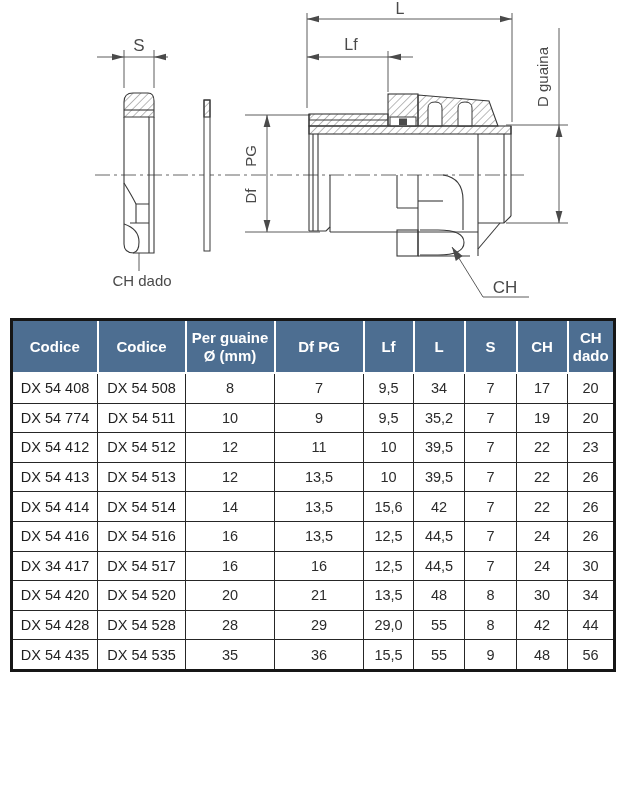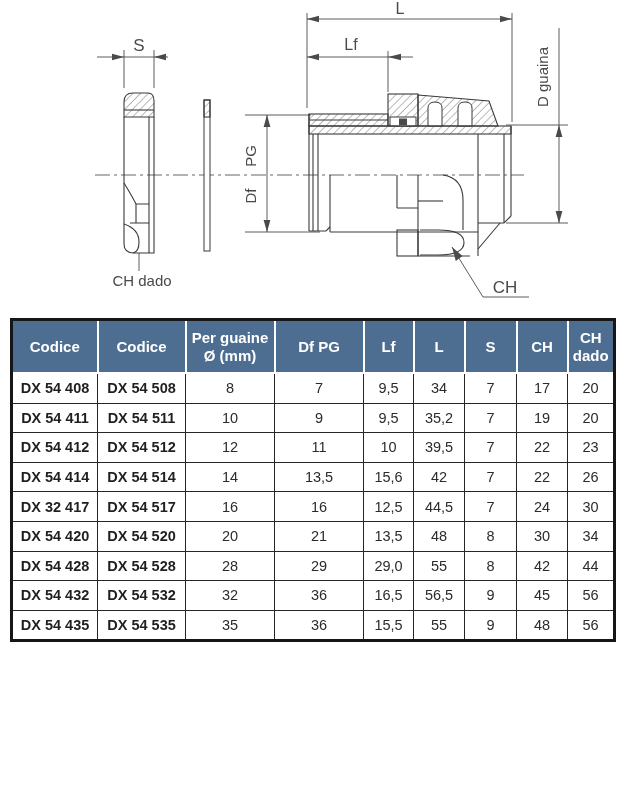--- a/index.html
+++ b/index.html
@@ -34,21 +34,21 @@
     border:2px solid #ffffff;
     font-size:15px;font-weight:bold;height:51px;
     text-align:center;vertical-align:middle;
     white-space:pre-line;line-height:1.15;padding:0;
   }
   td{
     border:1px solid var(--cell-border);
     font-size:14.5px;text-align:center;vertical-align:middle;
     height:28.6px;padding:0;color:var(--body-text);
   }
-  td.code{font-weight:bold;color:#1f1f1f;}
+  td.code{font-weight:normal;color:#1f1f1f;}
 </style>
 </head>
 <body>
 
 <svg class="drawing" width="623" height="318" viewBox="0 0 623 318" xmlns="http://www.w3.org/2000/svg">
   <defs>
     <pattern id="hatch" width="5.5" height="5.5" patternUnits="userSpaceOnUse" patternTransform="rotate(45)">
       <line x1="0" y1="0" x2="0" y2="5.5" stroke="#666666" stroke-width="0.9"></line>
     </pattern>
   </defs>
@@ -189,21 +189,21 @@
           <td class="code">DX 54 508</td>
           <td>8</td>
           <td>7</td>
           <td>9,5</td>
           <td>34</td>
           <td>7</td>
           <td>17</td>
           <td>20</td>
         </tr>
         <tr>
-          <td class="code">DX 54 411</td>
+          <td class="code">DX 54 774</td>
           <td class="code">DX 54 511</td>
           <td>10</td>
           <td>9</td>
           <td>9,5</td>
           <td>35,2</td>
           <td>7</td>
           <td>19</td>
           <td>20</td>
         </tr>
         <tr>
@@ -211,32 +211,54 @@
           <td class="code">DX 54 512</td>
           <td>12</td>
           <td>11</td>
           <td>10</td>
           <td>39,5</td>
           <td>7</td>
           <td>22</td>
           <td>23</td>
         </tr>
         <tr>
+          <td class="code">DX 54 413</td>
+          <td class="code">DX 54 513</td>
+          <td>12</td>
+          <td>13,5</td>
+          <td>10</td>
+          <td>39,5</td>
+          <td>7</td>
+          <td>22</td>
+          <td>26</td>
+        </tr>
+        <tr>
           <td class="code">DX 54 414</td>
           <td class="code">DX 54 514</td>
           <td>14</td>
           <td>13,5</td>
           <td>15,6</td>
           <td>42</td>
           <td>7</td>
           <td>22</td>
           <td>26</td>
         </tr>
         <tr>
-          <td class="code">DX 32 417</td>
+          <td class="code">DX 54 416</td>
+          <td class="code">DX 54 516</td>
+          <td>16</td>
+          <td>13,5</td>
+          <td>12,5</td>
+          <td>44,5</td>
+          <td>7</td>
+          <td>24</td>
+          <td>26</td>
+        </tr>
+        <tr>
+          <td class="code">DX 34 417</td>
           <td class="code">DX 54 517</td>
           <td>16</td>
           <td>16</td>
           <td>12,5</td>
           <td>44,5</td>
           <td>7</td>
           <td>24</td>
           <td>30</td>
         </tr>
         <tr>
@@ -255,31 +277,20 @@
           <td class="code">DX 54 528</td>
           <td>28</td>
           <td>29</td>
           <td>29,0</td>
           <td>55</td>
           <td>8</td>
           <td>42</td>
           <td>44</td>
         </tr>
         <tr>
-          <td class="code">DX 54 432</td>
-          <td class="code">DX 54 532</td>
-          <td>32</td>
-          <td>36</td>
-          <td>16,5</td>
-          <td>56,5</td>
-          <td>9</td>
-          <td>45</td>
-          <td>56</td>
-        </tr>
-        <tr>
           <td class="code">DX 54 435</td>
           <td class="code">DX 54 535</td>
           <td>35</td>
           <td>36</td>
           <td>15,5</td>
           <td>55</td>
           <td>9</td>
           <td>48</td>
           <td>56</td>
         </tr>

